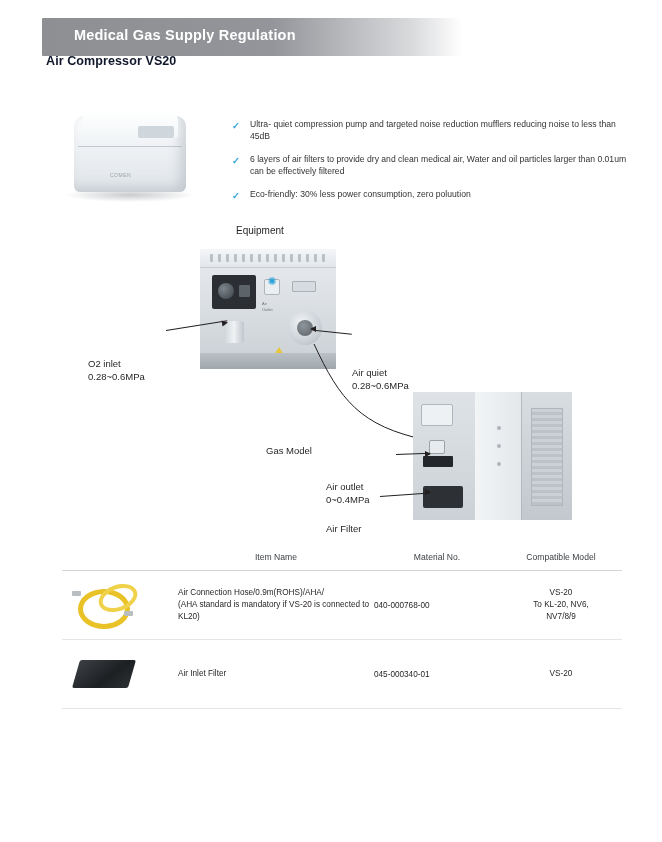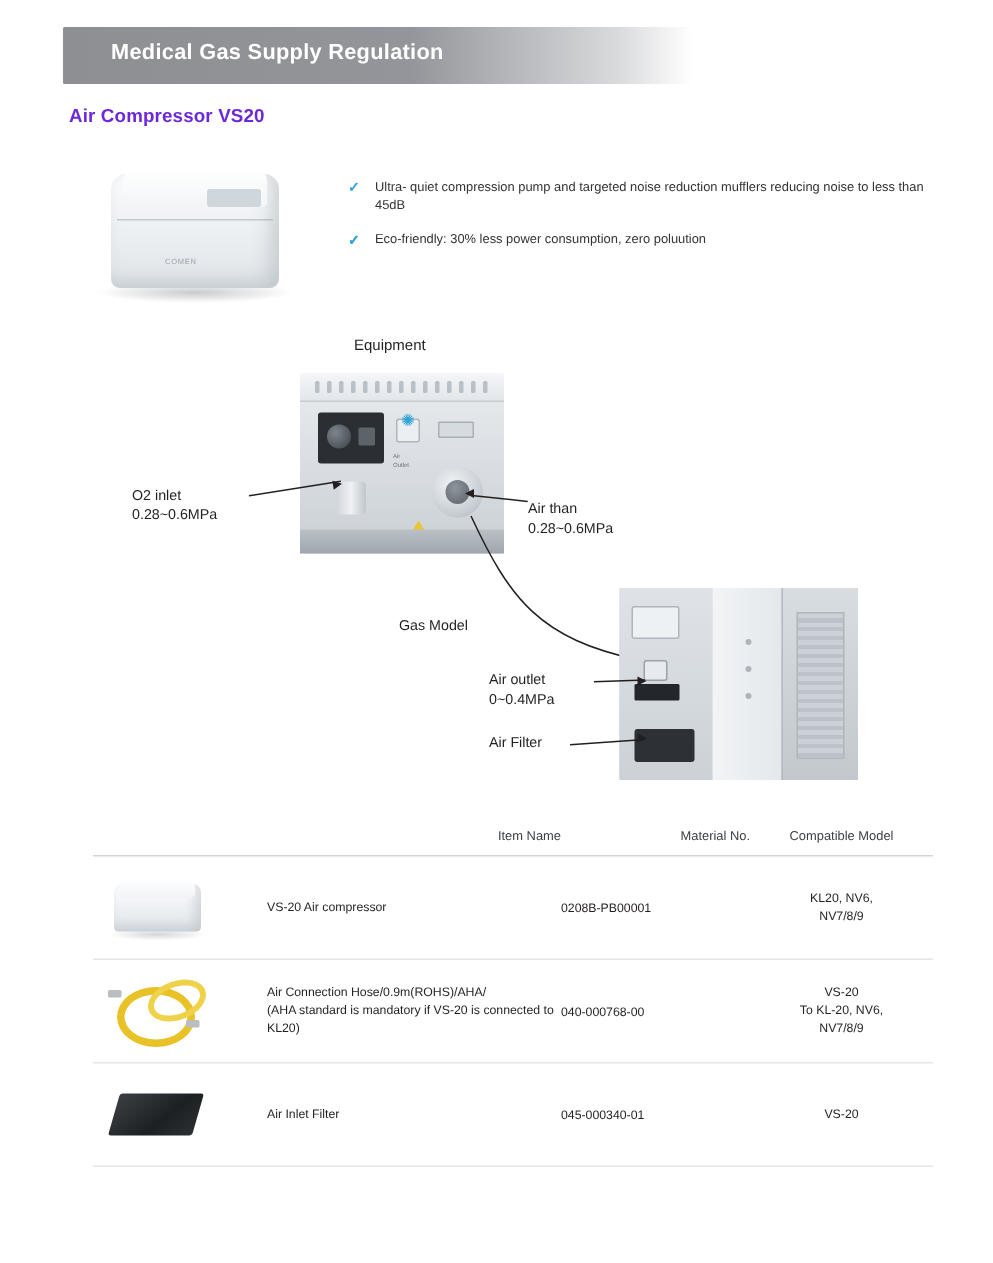--- a/index.html
+++ b/index.html
@@ -34,24 +34,24 @@
     font-weight: bold;
     color: #ffffff;
     letter-spacing: 0.2px;
     margin-left: 12px;
   }
 
   
   .product-title {
     position: absolute;
     left: 46px;
-    top: 70px;
+    top: 54px;
     font-size: 12.5px;
     font-weight: bold;
-    color: #6d28d9;
+    color: #0f172a;
     letter-spacing: 0.1px;
   }
 
   
   .hero-img {
     position: absolute;
     left: 52px;
     top: 102px;
     width: 155px;
     height: 110px;
@@ -326,20 +326,21 @@
     border: 1px solid #b0b6bb;
   }
 
   
   .callout {
     position: absolute;
     font-size: 9.5px;
     line-height: 1.35;
     color: #231f20;
     white-space: nowrap;
+    margin-top: 33px;
   }
   .leader {
     position: absolute;
     background: #231f20;
     height: 1px;
     transform-origin: left center;
   }
   .arrowhead {
     position: absolute;
     width: 0; height: 0;
@@ -357,21 +358,21 @@
   .tbl {
     width: 560px;
     border-collapse: collapse;
     font-size: 8.2px;
     color: #231f20;
   }
   .tbl th {
     font-weight: normal;
     font-size: 8.6px;
     color: #3b3f43;
-    text-align: right;
+    text-align: center;
     padding: 0 0 8px 0;
     border-bottom: 1px solid #d2d5d8;
   }
   .tbl td {
     padding: 10px 0;
     border-bottom: 1px solid #e3e5e7;
     vertical-align: middle;
   }
   .col-thumb { width: 116px; }
   .col-name  { width: 196px; }
@@ -478,20 +479,21 @@
   <div class="hero-logo">COMEN</div>
 </div>
 
 <div class="bullets">
   <div class="bullet-row">
     <span class="bullet-check">✓</span>
     <span>Ultra- quiet compression pump and targeted noise reduction mufflers reducing noise to less than 45dB</span>
   </div>
   <div class="bullet-row">
     <span class="bullet-check">✓</span>
+    <span>6 layers of air filters to provide dry and clean medical air, Water and oil particles larger than 0.01um can be effectively filtered</span>
   </div>
   <div class="bullet-row">
     <span class="bullet-check">✓</span>
     <span>Eco-friendly: 30% less power consumption,  zero poluution</span>
   </div>
 </div>
 
 <div class="equip-label">Equipment</div>
 
 <div class="unit-photo">
@@ -530,21 +532,21 @@
 </div>
 
 <div class="callout" style="left:88px; top:325px;">
   <div>O2 inlet</div>
   <div>0.28~0.6MPa</div>
 </div>
 <div class="leader" style="left:166px; top:330px; width:62px; transform: rotate(-9deg);"></div>
 <div class="arrowhead" style="left:222px; top:320px; border-left:6px solid #231f20; transform: rotate(-9deg);"></div>
 
 <div class="callout" style="left:352px; top:334px;">
-  <div>Air than</div>
+  <div>Air quiet</div>
   <div>0.28~0.6MPa</div>
 </div>
 <div class="leader" style="left:316px; top:330px; width:36px; transform: rotate(6deg);"></div>
 <div class="arrowhead" style="left:310px; top:326px; border-right:6px solid #231f20;"></div>
 
 <div class="callout" style="left:266px; top:412px;">Gas Model</div>
 <svg style="position:absolute; left:300px; top:330px; width:160px; height:130px;">
   <path d="M14,14 C40,70 60,96 126,110" stroke="#231f20" stroke-width="1" fill="none"></path>
 </svg>
 
@@ -578,37 +580,20 @@
     <thead>
       <tr>
         <th class="col-thumb"></th>
         <th class="col-name">Item Name</th>
         <th class="col-mat">Material No.</th>
         <th class="col-model">Compatible Model</th>
       </tr>
     </thead>
     <tbody>
 
-      <tr>
-        <td class="col-thumb">
-          <div class="thumb">
-            <div class="th-comp-shadow"></div>
-            <div class="th-comp-body"></div>
-            <div class="th-comp-top"></div>
-          </div>
-        </td>
-        <td class="col-name">
-          <span class="cell-sub">VS-20 Air compressor</span>
-        </td>
-        <td class="col-mat">0208B-PB00001</td>
-        <td class="col-model">
-          <span class="cell-sub">KL20,  NV6,</span>
-          <span class="cell-sub">NV7/8/9</span>
-        </td>
-      </tr>
 
 
       <tr>
         <td class="col-thumb">
           <div class="thumb">
             <div class="th-hose-yellow"></div>
             <div class="th-hose-yellow2"></div>
             <div class="th-conn" style="left:4px; top:10px;"></div>
             <div class="th-conn" style="left:56px; top:30px;"></div>
           </div>

